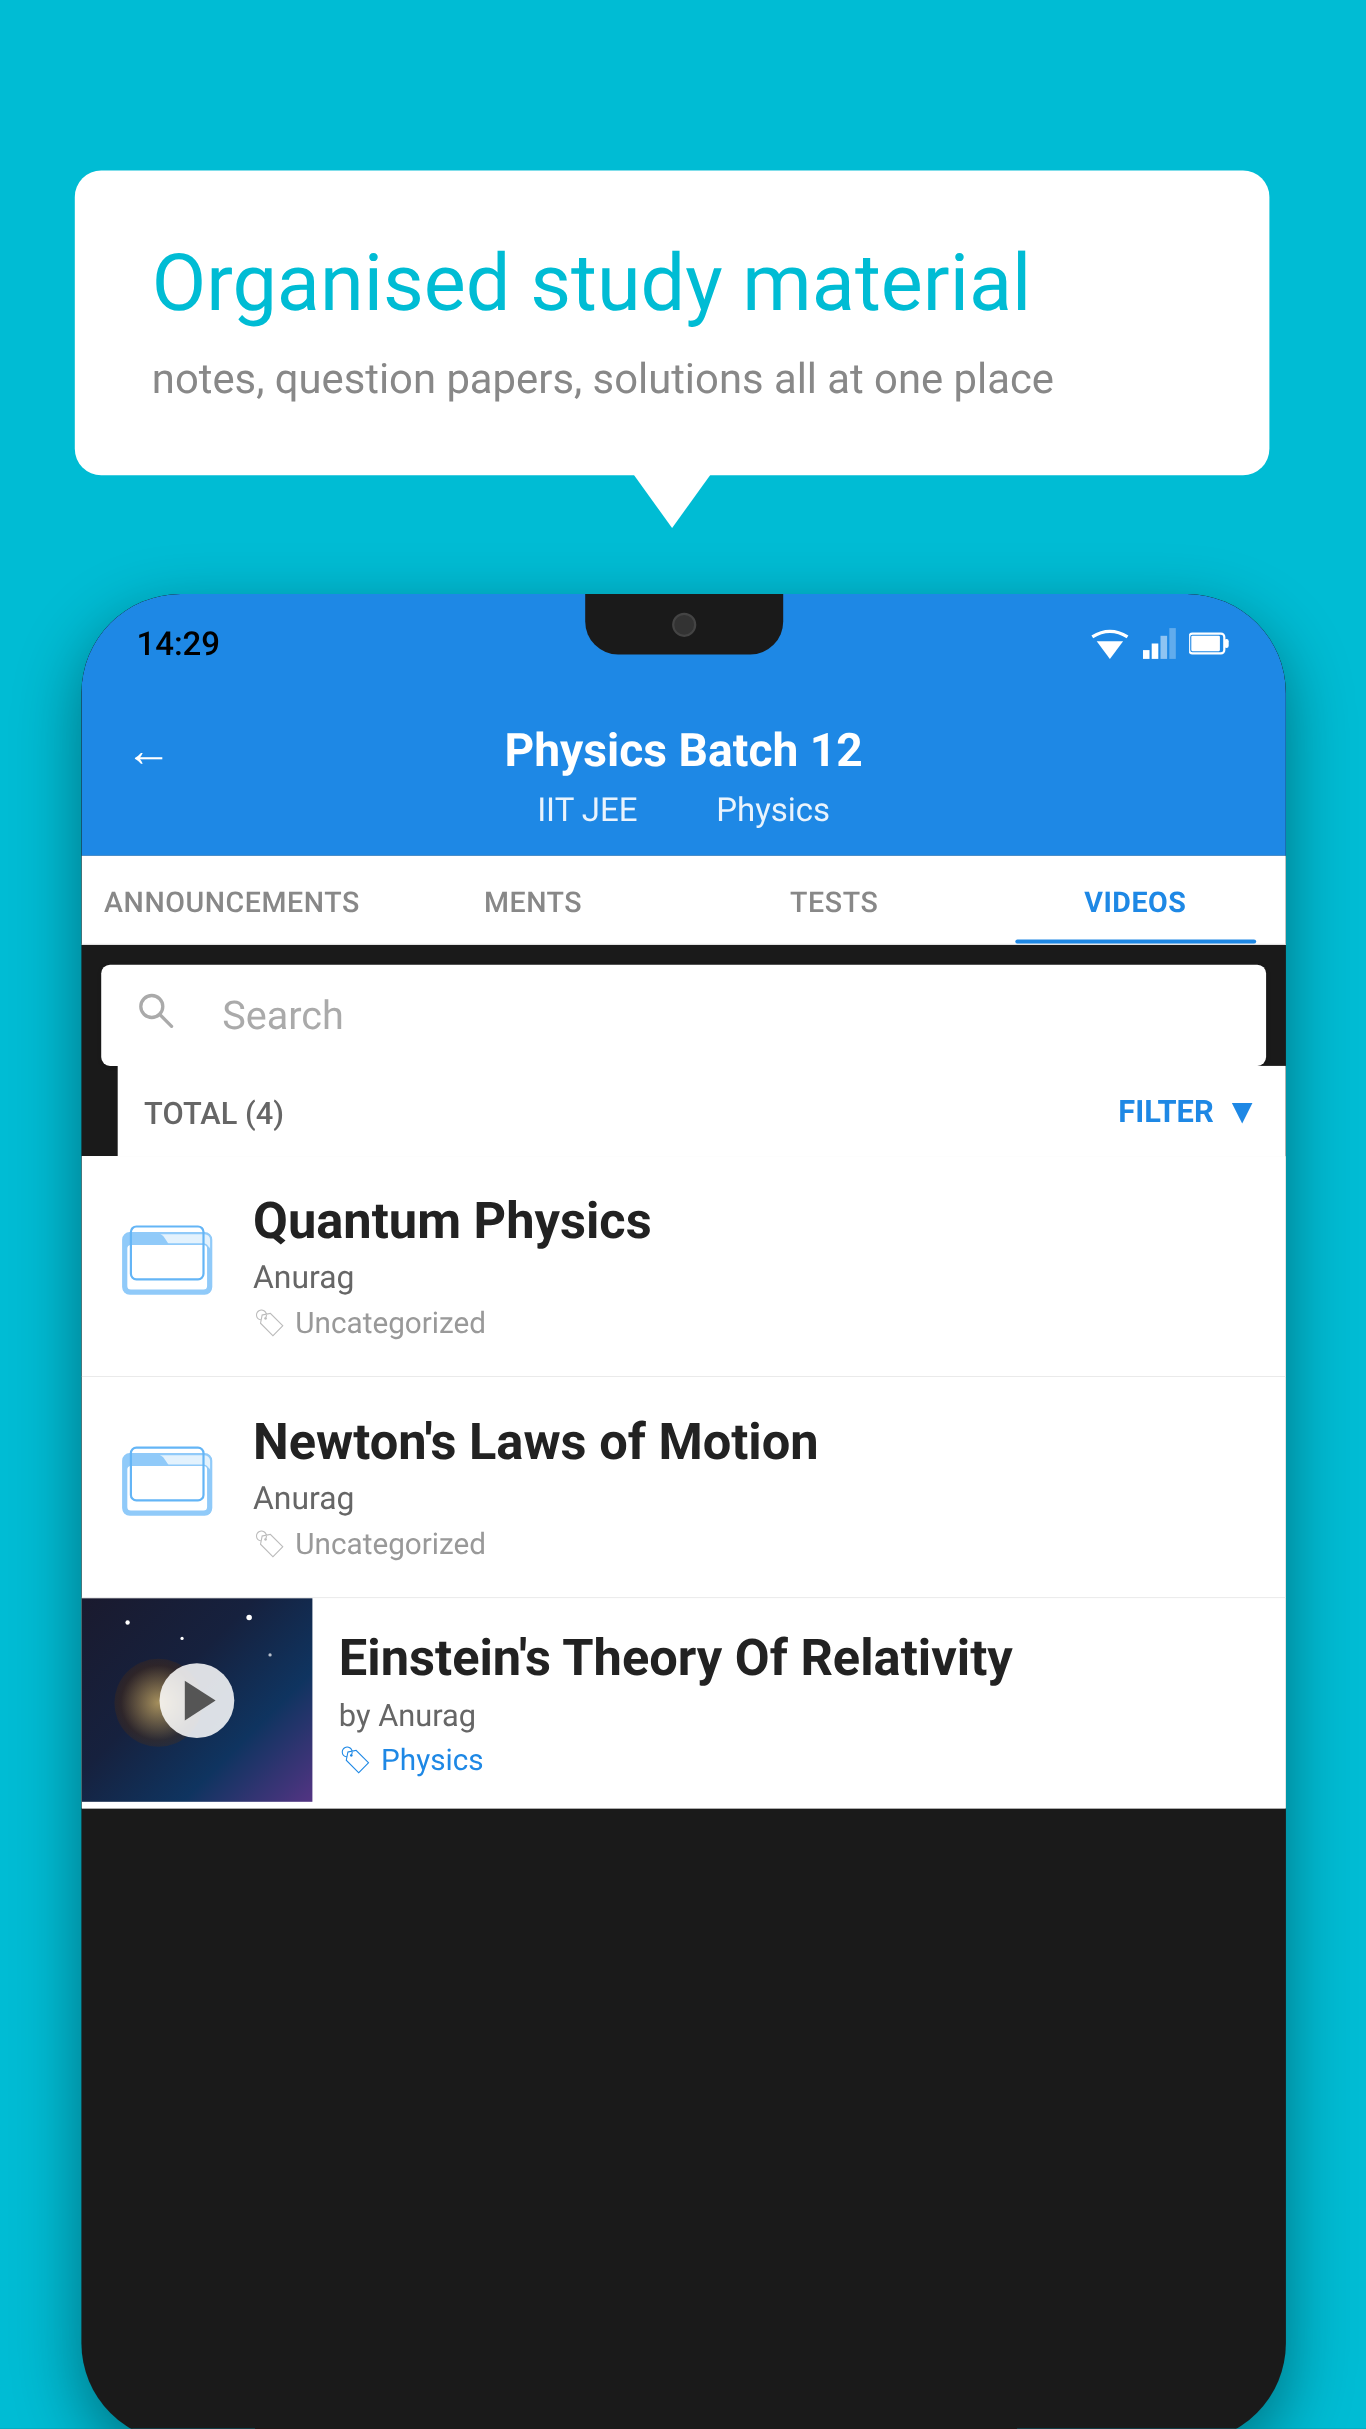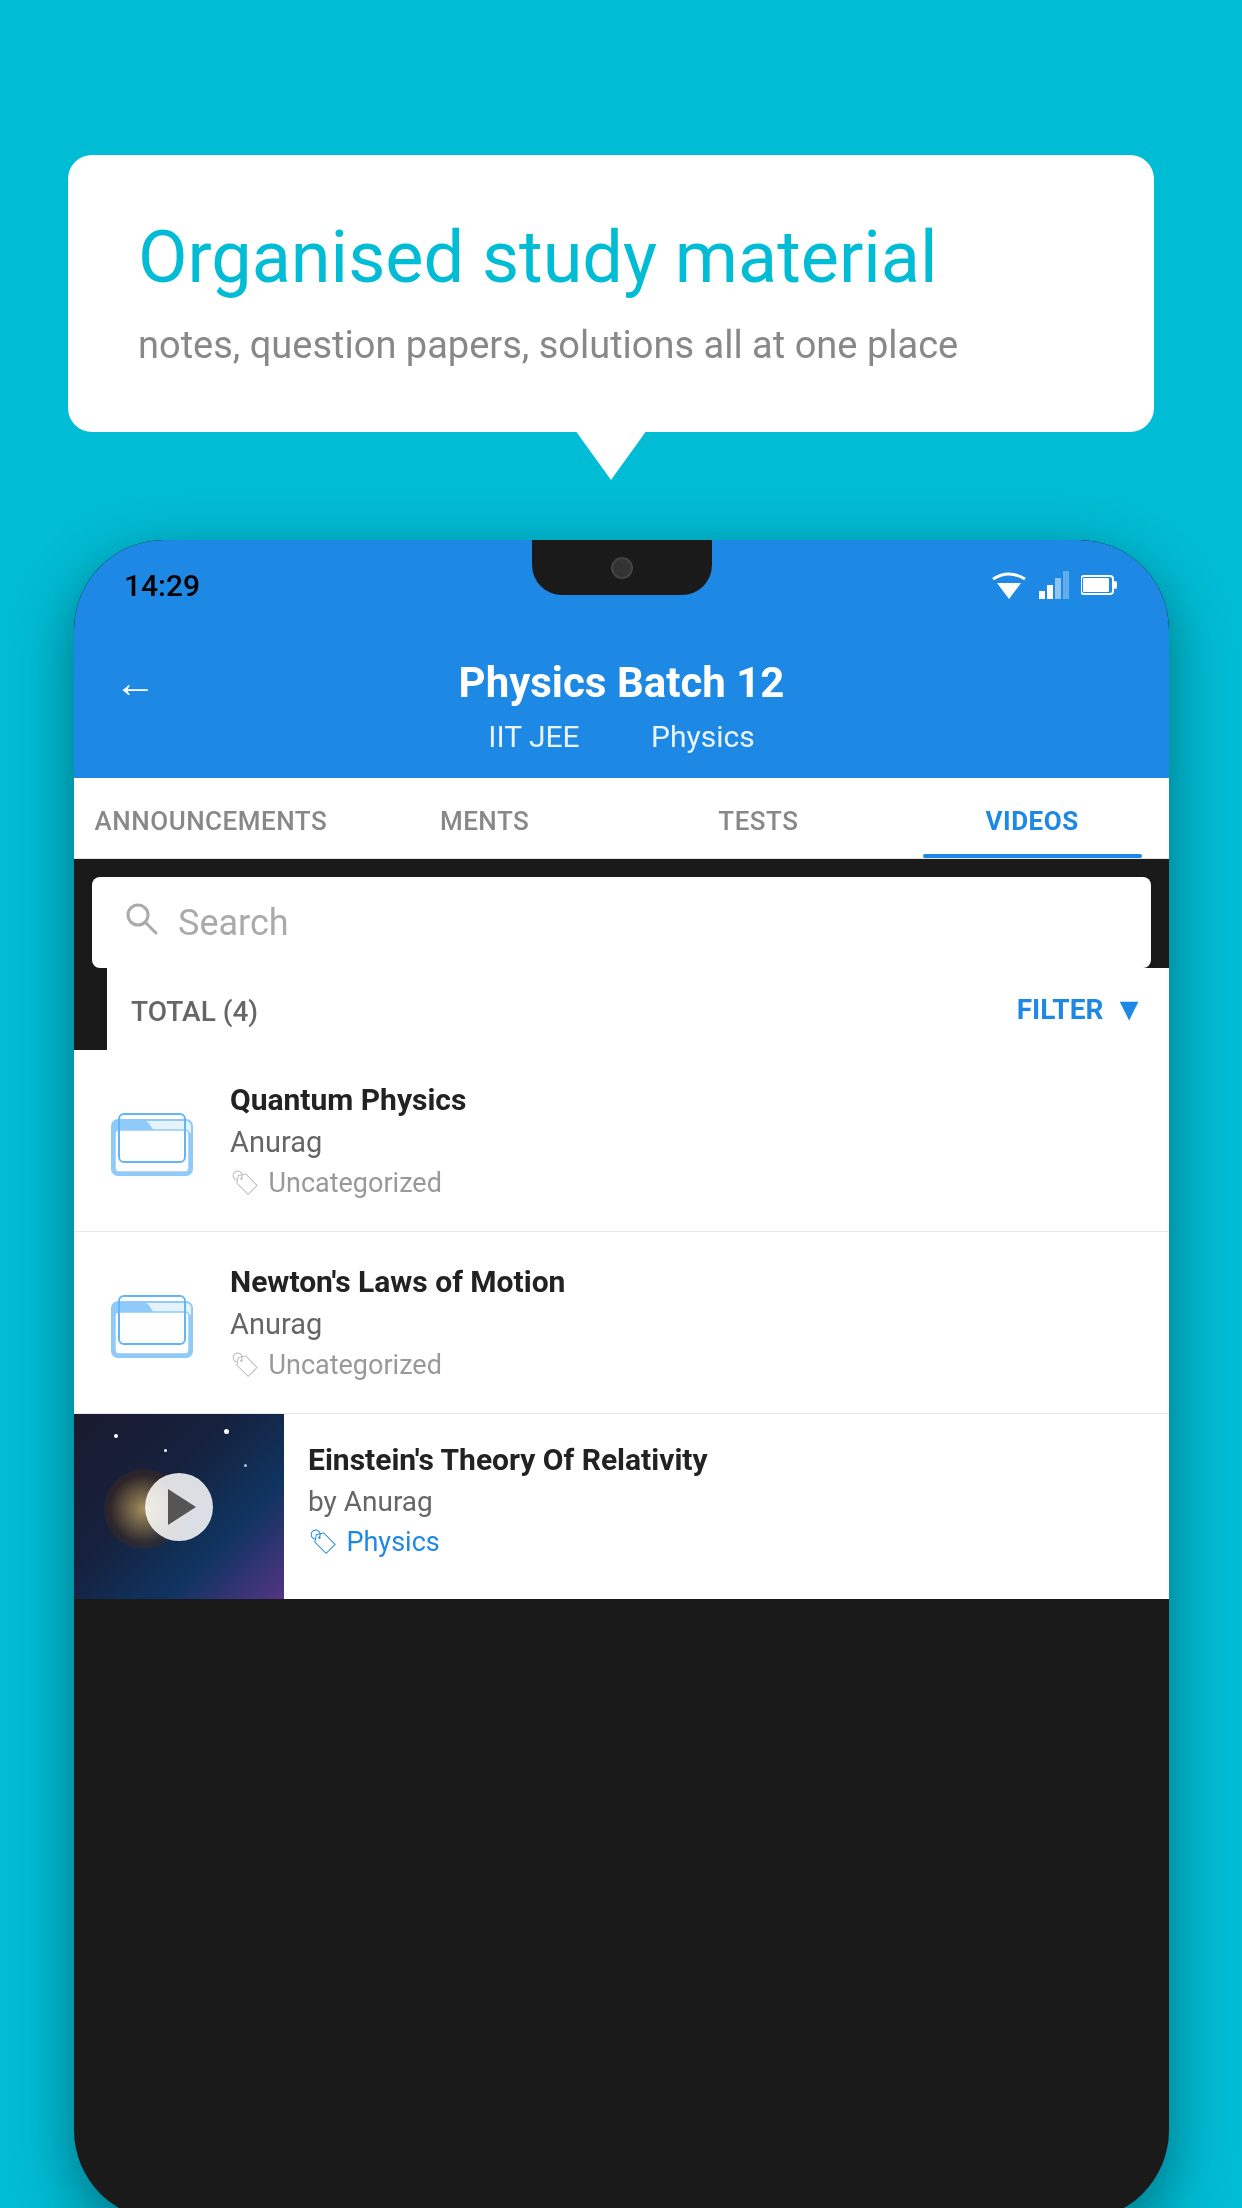--- a/index.html
+++ b/index.html
@@ -197,20 +197,21 @@
 
     
     .search-bar {
       background: white;
       margin: 18px 18px 0 18px;
       border-radius: 8px;
       display: flex;
       align-items: center;
       padding: 22px 30px;
       box-shadow: 0 1px 4px rgba(0,0,0,0.1);
+      gap: 24px;
     }
 
     .search-icon {
       color: #aaa;
       font-size: 38px;
       margin-right: 18px;
     }
 
     .search-placeholder {
       color: #aaa;
@@ -275,21 +276,21 @@
     .folder-icon {
       width: 90px;
       height: 90px;
     }
 
     .video-item-info {
       flex: 1;
     }
 
     .video-title {
-      font-size: 30px;
+      font-size: 46px;
       font-weight: 700;
       color: #222;
       margin-bottom: 8px;
     }
 
     .video-author {
       font-size: 29px;
       color: #666;
       margin-bottom: 8px;
     }

